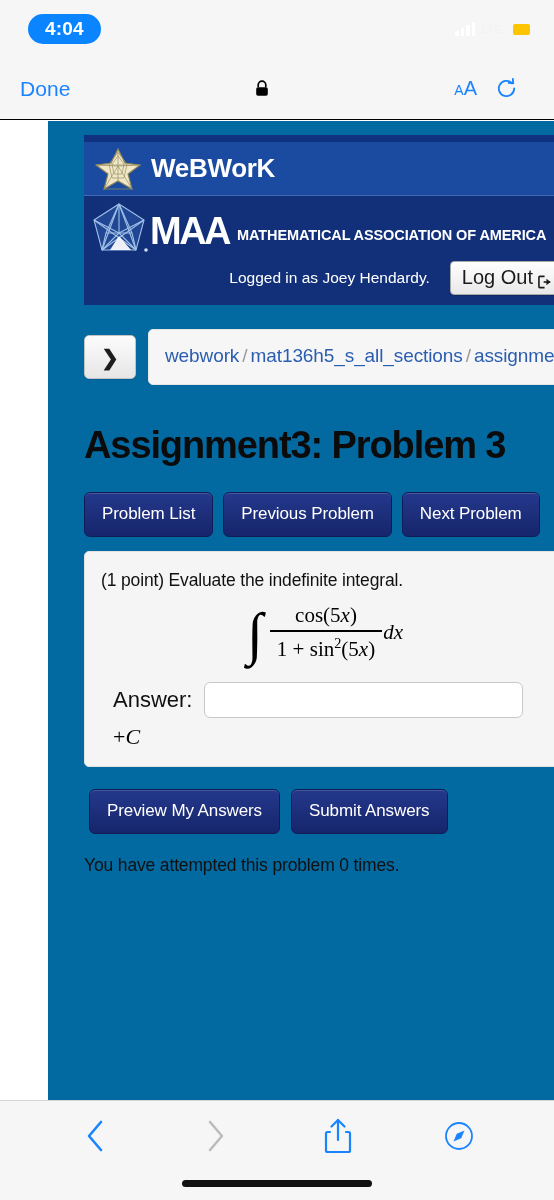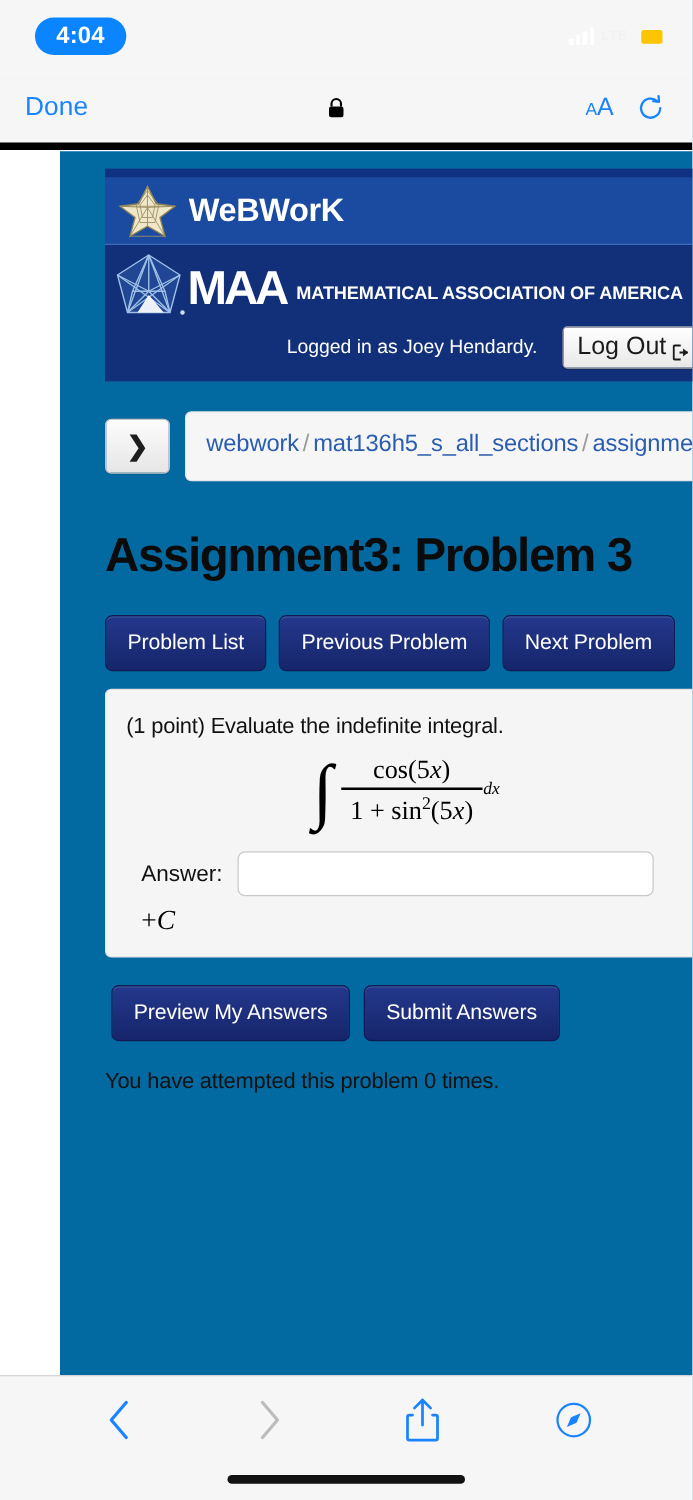--- a/index.html
+++ b/index.html
@@ -56,22 +56,22 @@
     border-radius: 2px;
     margin-left: 5px;
   }
 
   
   .urlbar {
     position: absolute; top: 58px; left: 0;
     width: 554px; height: 62px;
     background: #f6f6f6;
     display: flex; align-items: center;
-    padding: 0 22px 0 20px;
-    border-bottom: 6px solid #000000;
+    padding: 0 36px 0 20px;
+    border-bottom: 1px solid #000000;
   }
   .done-btn {
     color: #1a84ff;
     font-size: 21px;
     letter-spacing: .1px;
     flex: 0 0 auto;
   }
   .url-center {
     flex: 1 1 auto;
     display: flex; align-items: center; justify-content: center;
@@ -266,30 +266,30 @@
   }
   .frac {
     display: inline-flex; flex-direction: column;
     align-items: center;
     font-size: 21px;
   }
   .frac .num { padding: 0 7px 2px; }
   .frac .bar { height: 1.6px; background: #000000; width: 100%; }
   .frac .den { padding: 3px 7px 0; }
   .ital { font-style: italic; }
-  .dx { font-size: 14px; font-style: italic; margin-left: 1px; }
+  .dx { font-size: 21px; font-style: italic; margin-left: 1px; }
   sup.sq { font-size: .68em; vertical-align: super; }
 
   .answer-row {
     display: flex; align-items: center;
     margin-top: 20px;
     padding-left: 12px;
   }
   .answer-label {
-    font-size: 18px; color: #111111;
+    font-size: 22px; color: #111111;
     margin-right: 12px;
   }
   .answer-input {
     flex: 1 1 auto;
     height: 36px;
     background: #ffffff;
     border: 1px solid #c9c9c9;
     border-radius: 6px;
     margin-right: 26px;
     font-size: 16px;

